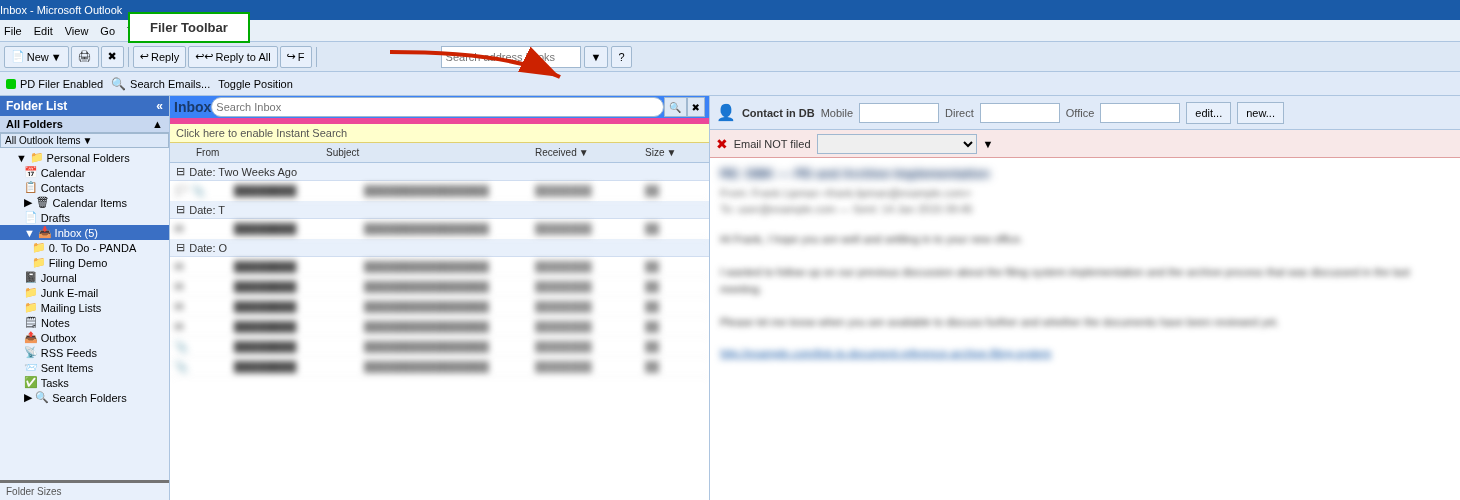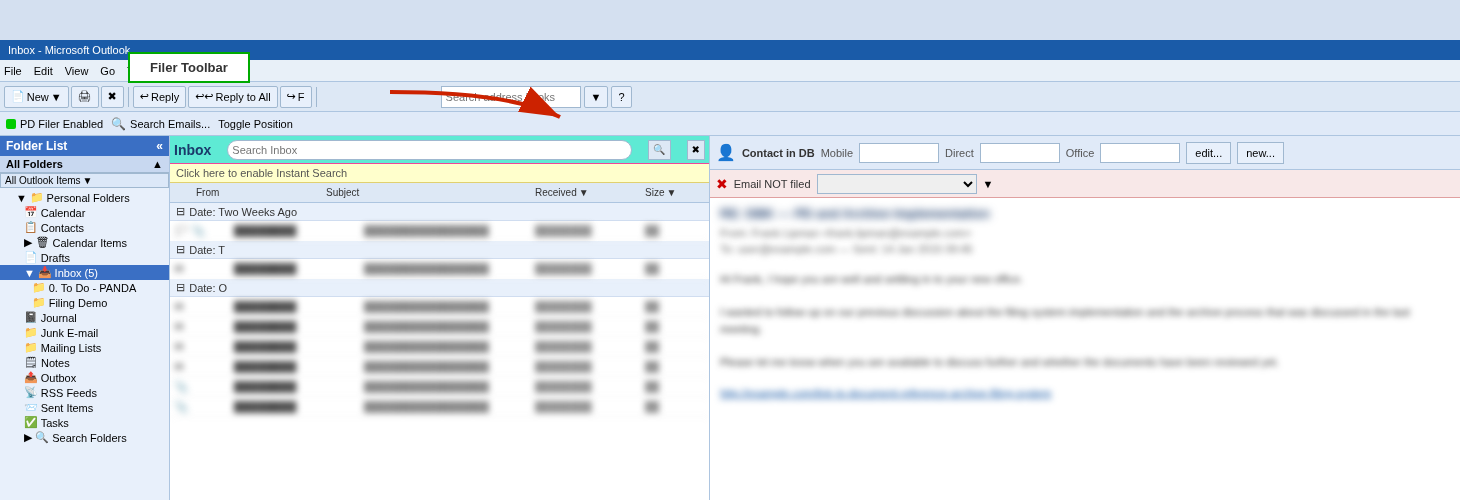--- a/index.html
+++ b/index.html
@@ -1,19 +1,19 @@
 <!DOCTYPE html>
 <html><head>
   <meta charset="utf-8">
   <style>
     * { margin: 0; padding: 0; box-sizing: border-box; }
     body { font-family: 'Segoe UI', Tahoma, Arial, sans-serif; font-size: 11px; background: #d4e0f0; width: 1460px; height: 500px; overflow: hidden; }
 
     
-    .title-bar { background: #1a5ba8; color: white; padding: 2px 8px; font-size: 11px; display: flex; align-items: center; height: 20px; margin-top: 40px; }
+    .title-bar { background: #1a5ba8; color: white; padding: 2px 0; font-size: 11px; display: flex; align-items: center; height: 20px; }
 
     
     .menu-bar { background: #e8f0f8; border-bottom: 1px solid #adc5e0; padding: 8px 4px; display: flex; gap: 12px; height: 22px; align-items: center; }
     .menu-bar span { cursor: pointer; font-size: 11px; color: #000; }
 
     
     .toolbar { background: #dde8f5; border-bottom: 1px solid #adc5e0; padding: 2px 4px; display: flex; align-items: center; gap: 2px; height: 30px; position: relative; }
     .toolbar-btn { background: #e8f0fb; border: 1px solid #a0b8d0; border-radius: 2px; padding: 2px 6px; font-size: 11px; cursor: pointer; display: flex; align-items: center; gap: 2px; height: 22px; white-space: nowrap; }
     .toolbar-sep { width: 1px; height: 20px; background: #a0b8d0; margin: 0 2px; }
 
@@ -40,21 +40,21 @@
     .sidebar-tree { flex: 1; overflow-y: auto; padding: 2px 0; }
     .tree-item { padding: 1px 4px 1px 8px; cursor: pointer; display: flex; align-items: center; gap: 3px; font-size: 11px; color: #000; }
     .tree-item.selected { background: #3a6fc4; color: white; }
     .tree-item.indent1 { padding-left: 16px; }
     .tree-item.indent2 { padding-left: 24px; }
     .tree-item.indent3 { padding-left: 32px; }
     .sidebar-footer { padding: 3px 6px; font-size: 10px; color: #555; border-top: 3px solid #737373; cursor: pointer; }
 
     
     .email-list-panel { width: 540px; border-right: 1px solid #adc5e0; display: flex; flex-direction: column; flex-shrink: 0; }
-    .email-list-header { background: #5eead4; border-bottom: 1px solid #ec4899; padding: 2px 4px; display: flex; align-items: center; gap: 16px; height: 28px; }
+    .email-list-header { background: #3b82f6; border-bottom: 6px solid #ec4899; padding: 2px 4px; display: flex; align-items: center; gap: 0; height: 28px; }
     .inbox-title { font-size: 14px; font-weight: bold; color: #1a3a6a; }
     .search-inbox { border: 1px solid #a0b8d0; padding: 8px 4px; font-size: 11px; flex: 1; height: 20px; color: #999; border-radius: 10px; }
     .search-btn { background: #dde8f5; border: 1px solid #a0b8d0; padding: 1px 4px; cursor: pointer; font-size: 10px; height: 20px; }
     .instant-search-bar { background: #ffffcc; border-bottom: 1px solid #e0d070; padding: 3px 6px; font-size: 11px; color: #555; cursor: pointer; }
     .email-cols { background: #dde8f5; border-bottom: 1px solid #adc5e0; display: flex; padding: 1px 4px; height: 20px; align-items: center; }
     .email-col { font-size: 10px; color: #333; display: flex; align-items: center; gap: 2px; }
     .email-col.from { width: 130px; }
     .email-col.subject { flex: 1; }
     .email-col.received { width: 110px; }
     .email-col.size { width: 60px; }

